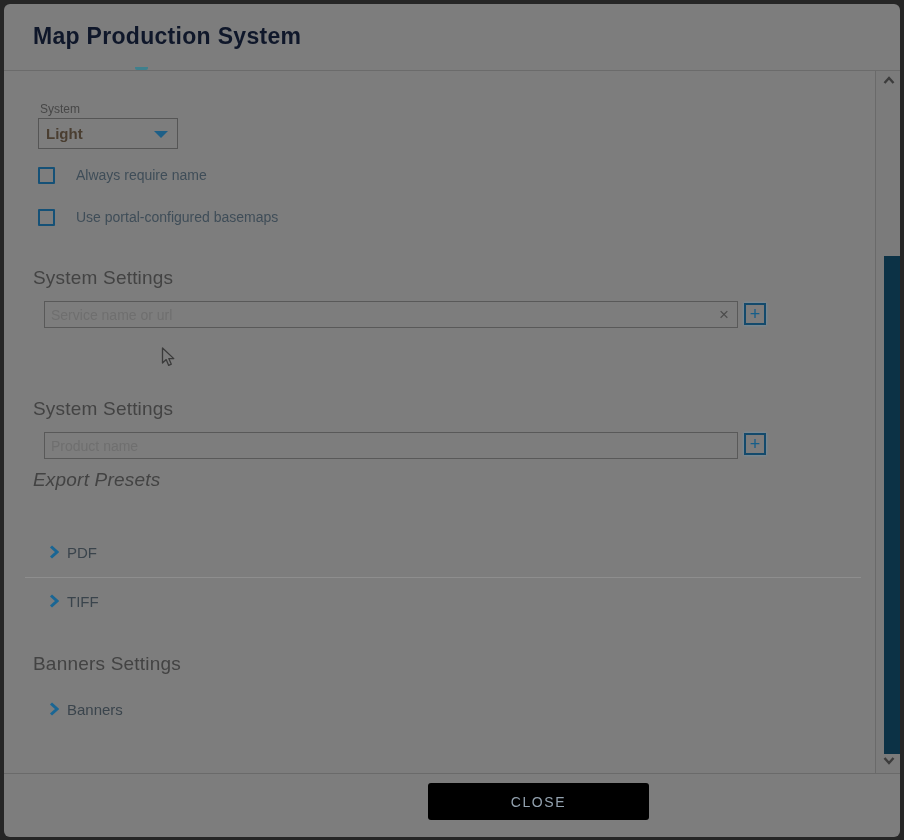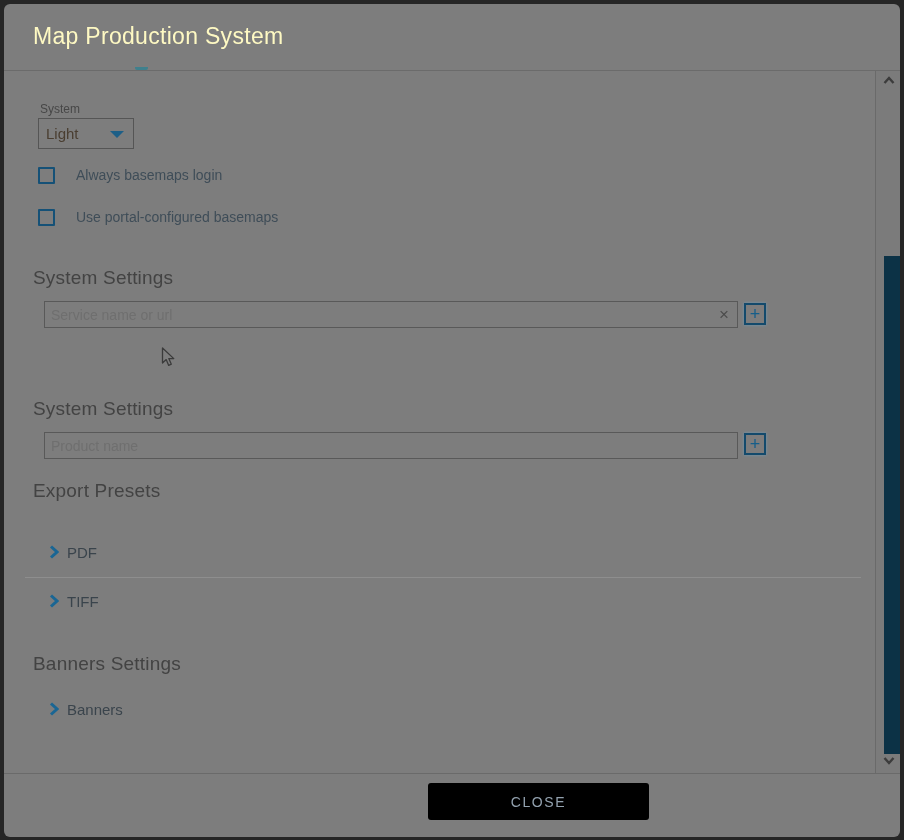--- a/index.html
+++ b/index.html
@@ -12,31 +12,31 @@
   }
   .page { position:absolute; inset:0; }
   .dialog {
     position:absolute; left:4px; top:4px; width:896px; height:833px;
     background:#7d7d7d; border-radius:6px; overflow:hidden;
   }
   .abs { position:absolute; }
 
   
   .header-title {
-    left:29px; top:19px; font-size:23px; font-weight:400;
-    color:#fef9c3; letter-spacing:0.3px;
+    left:29px; top:19px; font-size:23px; font-weight:700;
+    color:#0f172a; letter-spacing:0.3px;
   }
   .header-divider { left:0; top:66px; width:896px; height:1px; background:#6b6b6b; }
   .clipped-sliver { left:131px; top:63px; width:13px; height:3px; background:#3f808d; border-radius:0 0 2px 2px; }
 
   
   .theme-label { left:36px; top:98px; font-size:12px; color:#474747; }
   .theme-select {
-    left:34px; top:114px; width:96px; height:31px;
-    border:1px solid #555555; display:flex; align-items:center; cursor:default;
+    left:34px; top:114px; width:140px; height:31px;
+    border:1px solid #555555; display:flex; align-items:center; cursor:default;font-weight:bold;
   }
   .theme-select-value { padding-left:7px; font-size:15px; color:#4a3e31; }
   .caret-down {
     position:absolute; right:9px; top:12px; width:0; height:0;
     border-left:7px solid transparent; border-right:7px solid transparent;
     border-top:7px solid #1d5f87;
   }
 
   
   .checkbox-row { left:34px; height:18px; display:flex; align-items:center; }
@@ -45,21 +45,21 @@
   .checkbox-box {
     width:17px; height:17px; border:2px solid #155177; border-radius:1px;
     background:transparent; flex:0 0 auto;
   }
   .checkbox-label { margin-left:21px; font-size:14px; color:#3f4d58; }
 
   
   .section-heading { left:29px; font-size:19px; font-weight:400; color:#434343; letter-spacing:0.2px; }
   .h-service { top:263px; }
   .h-product { top:394px; }
-  .h-export  { top:476px; }
+  .h-export  { top:465px;font-style:italic; }
   .h-message { top:649px; }
 
   
   .input-wrap {
     left:40px; width:694px; height:27px;
     border:1px solid #595959; display:flex; align-items:center;
   }
   .iw-service { top:297px; }
   .iw-product { top:428px; }
   .text-input {
@@ -126,21 +126,21 @@
     <div class="abs clipped-sliver"></div>
 
     <div class="abs theme-label">System</div>
     <div class="abs theme-select">
       <span class="theme-select-value">Light</span>
       <span class="caret-down"></span>
     </div>
 
     <div class="abs checkbox-row cb-row-1">
       <span class="checkbox-box"></span>
-      <span class="checkbox-label">Always basemaps login</span>
+      <span class="checkbox-label">Always require name</span>
     </div>
     <div class="abs checkbox-row cb-row-2">
       <span class="checkbox-box"></span>
       <span class="checkbox-label">Use portal-configured basemaps</span>
     </div>
 
     <div class="abs section-heading h-service">System Settings</div>
     <div class="abs input-wrap iw-service">
       <input class="text-input" type="text" placeholder="Service name or url" style="">
       <span class="clear-x">×</span>

